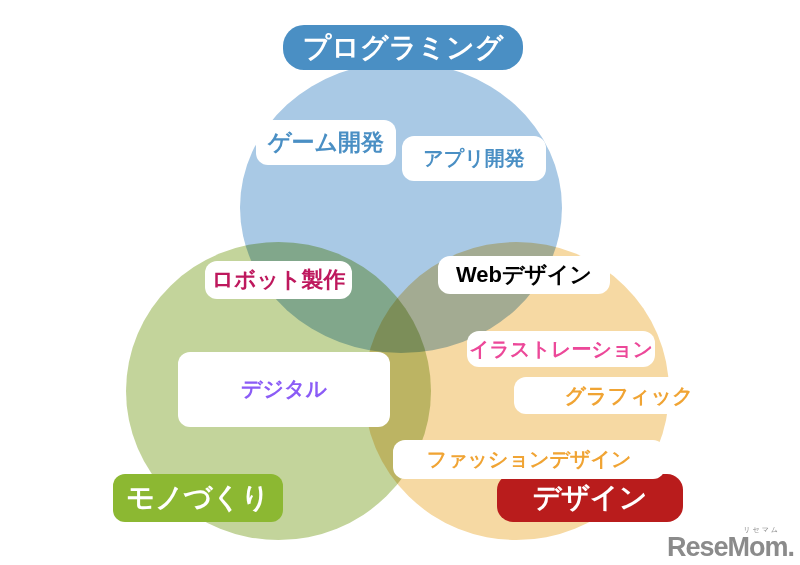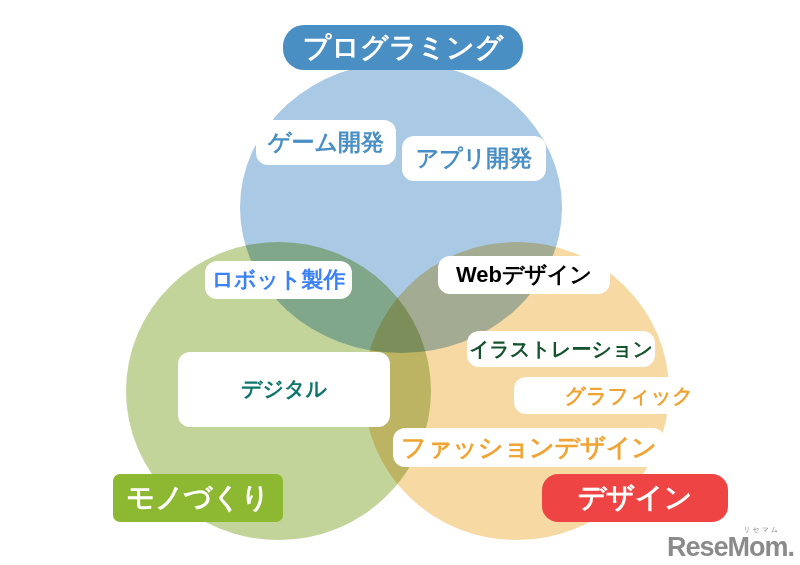--- a/index.html
+++ b/index.html
@@ -12,59 +12,59 @@
   .circle-green{left:126px;top:242px;width:305px;height:298px;}
   .circle-orange{left:364px;top:242px;width:305px;height:298px;}
 
   
   .badge{position:absolute;display:flex;align-items:center;justify-content:center;
          text-align:center;font-weight:bold;border-radius:14px;white-space:nowrap;}
   .badge-solid{color:#fff;}
   .badge-white{background:#ffffff;border-radius:12px;}
 
   .badge-programming{left:283px;top:25px;width:240px;height:45px;font-size:28px;border-radius:21px;}
-  .badge-monozukuri{left:113px;top:474px;width:170px;height:48px;font-size:28px;border-radius:7px;}
+  .badge-monozukuri{left:113px;top:474px;width:170px;height:48px;font-size:28px;border-radius:12px;}
   .badge-design{left:497px;top:474px;width:186px;height:48px;font-size:28px;border-radius:16px;}
 
   .pos-game{left:256px;top:120px;width:140px;height:45px;font-size:23px;}
-  .pos-app{left:402px;top:136px;width:144px;height:45px;font-size:23px;}
+  .pos-app{left:402px;top:136px;width:144px;height:45px;font-size:20px;}
   .pos-robot{left:205px;top:261px;width:147px;height:38px;font-size:22px;}
   .pos-web{left:438px;top:256px;width:172px;height:38px;font-size:22px;}
   .pos-fab{left:178px;top:352px;width:212px;height:75px;font-size:21px;line-height:1.45;flex-direction:column;}
   .pos-fab span{display:block;}
   .pos-illust{left:467px;top:331px;width:188px;height:36px;font-size:20px;}
   .pos-graphic{left:514px;top:377px;width:148px;height:37px;font-size:21px;}
-  .pos-fashion{left:393px;top:428px;width:272px;height:39px;font-size:25px;}
+  .pos-fashion{left:393px;top:440px;width:272px;height:39px;font-size:20px;}
 
   
   .watermark{position:absolute;right:6px;bottom:4px;text-align:right;}
   .wm-ruby{display:block;font-size:7px;line-height:1;letter-spacing:2px;padding-right:14px;margin-bottom:1px;}
   .wm-text{display:block;font-size:27px;font-weight:800;line-height:1;letter-spacing:-1px;}
 </style>
 </head>
 <body>
 
 <div class="canvas">
 
   <div class="circle circle-blue" style="background: rgb(169, 201, 229);"></div>
   <div class="circle circle-green" style="background: rgb(195, 212, 155);"></div>
   <div class="circle circle-orange" style="background: rgb(246, 217, 163);"></div>
 
   <div class="badge badge-solid badge-programming" style="background: rgb(74, 143, 196);">プログラミング</div>
   <div class="badge badge-solid badge-monozukuri" style="background: rgb(140, 184, 50);">モノづくり</div>
-  <div class="badge badge-solid badge-design" style="background: #ef4444; margin-left: 45px;">デザイン</div>
+  <div class="badge badge-solid badge-design" style="background: #b91c1c;">デザイン</div>
 
   <div class="badge badge-white pos-game" style="color: rgb(74, 143, 196);">ゲーム開発</div>
   <div class="badge badge-white pos-app" style="color: rgb(74, 143, 196);">アプリ開発</div>
-  <div class="badge badge-white pos-robot" style="color: #3b82f6;">ロボット製作</div>
+  <div class="badge badge-white pos-robot" style="color: #be185d;">ロボット製作</div>
   <div class="badge badge-white pos-web" style="color: #000000;">Webデザイン</div>
-  <div class="badge badge-white pos-fab" style="color: #0f766e;">
+  <div class="badge badge-white pos-fab" style="color: #8b5cf6;">
     <span>デジタル</span>
   </div>
-  <div class="badge badge-white pos-illust" style="color: #14532d;">イラストレーション</div>
+  <div class="badge badge-white pos-illust" style="color: #ec4899;">イラストレーション</div>
   <div class="badge badge-white pos-graphic" style="color: rgb(240, 164, 52); padding-left: 41px;">グラフィック</div>
   <div class="badge badge-white pos-fashion" style="color: rgb(240, 164, 52);">ファッションデザイン</div>
 
   <div class="watermark" style="color: rgb(139, 139, 139);">
     <span class="wm-ruby">リセマム</span>
     <span class="wm-text">ReseMom.</span>
   </div>
 
 </div>
 

